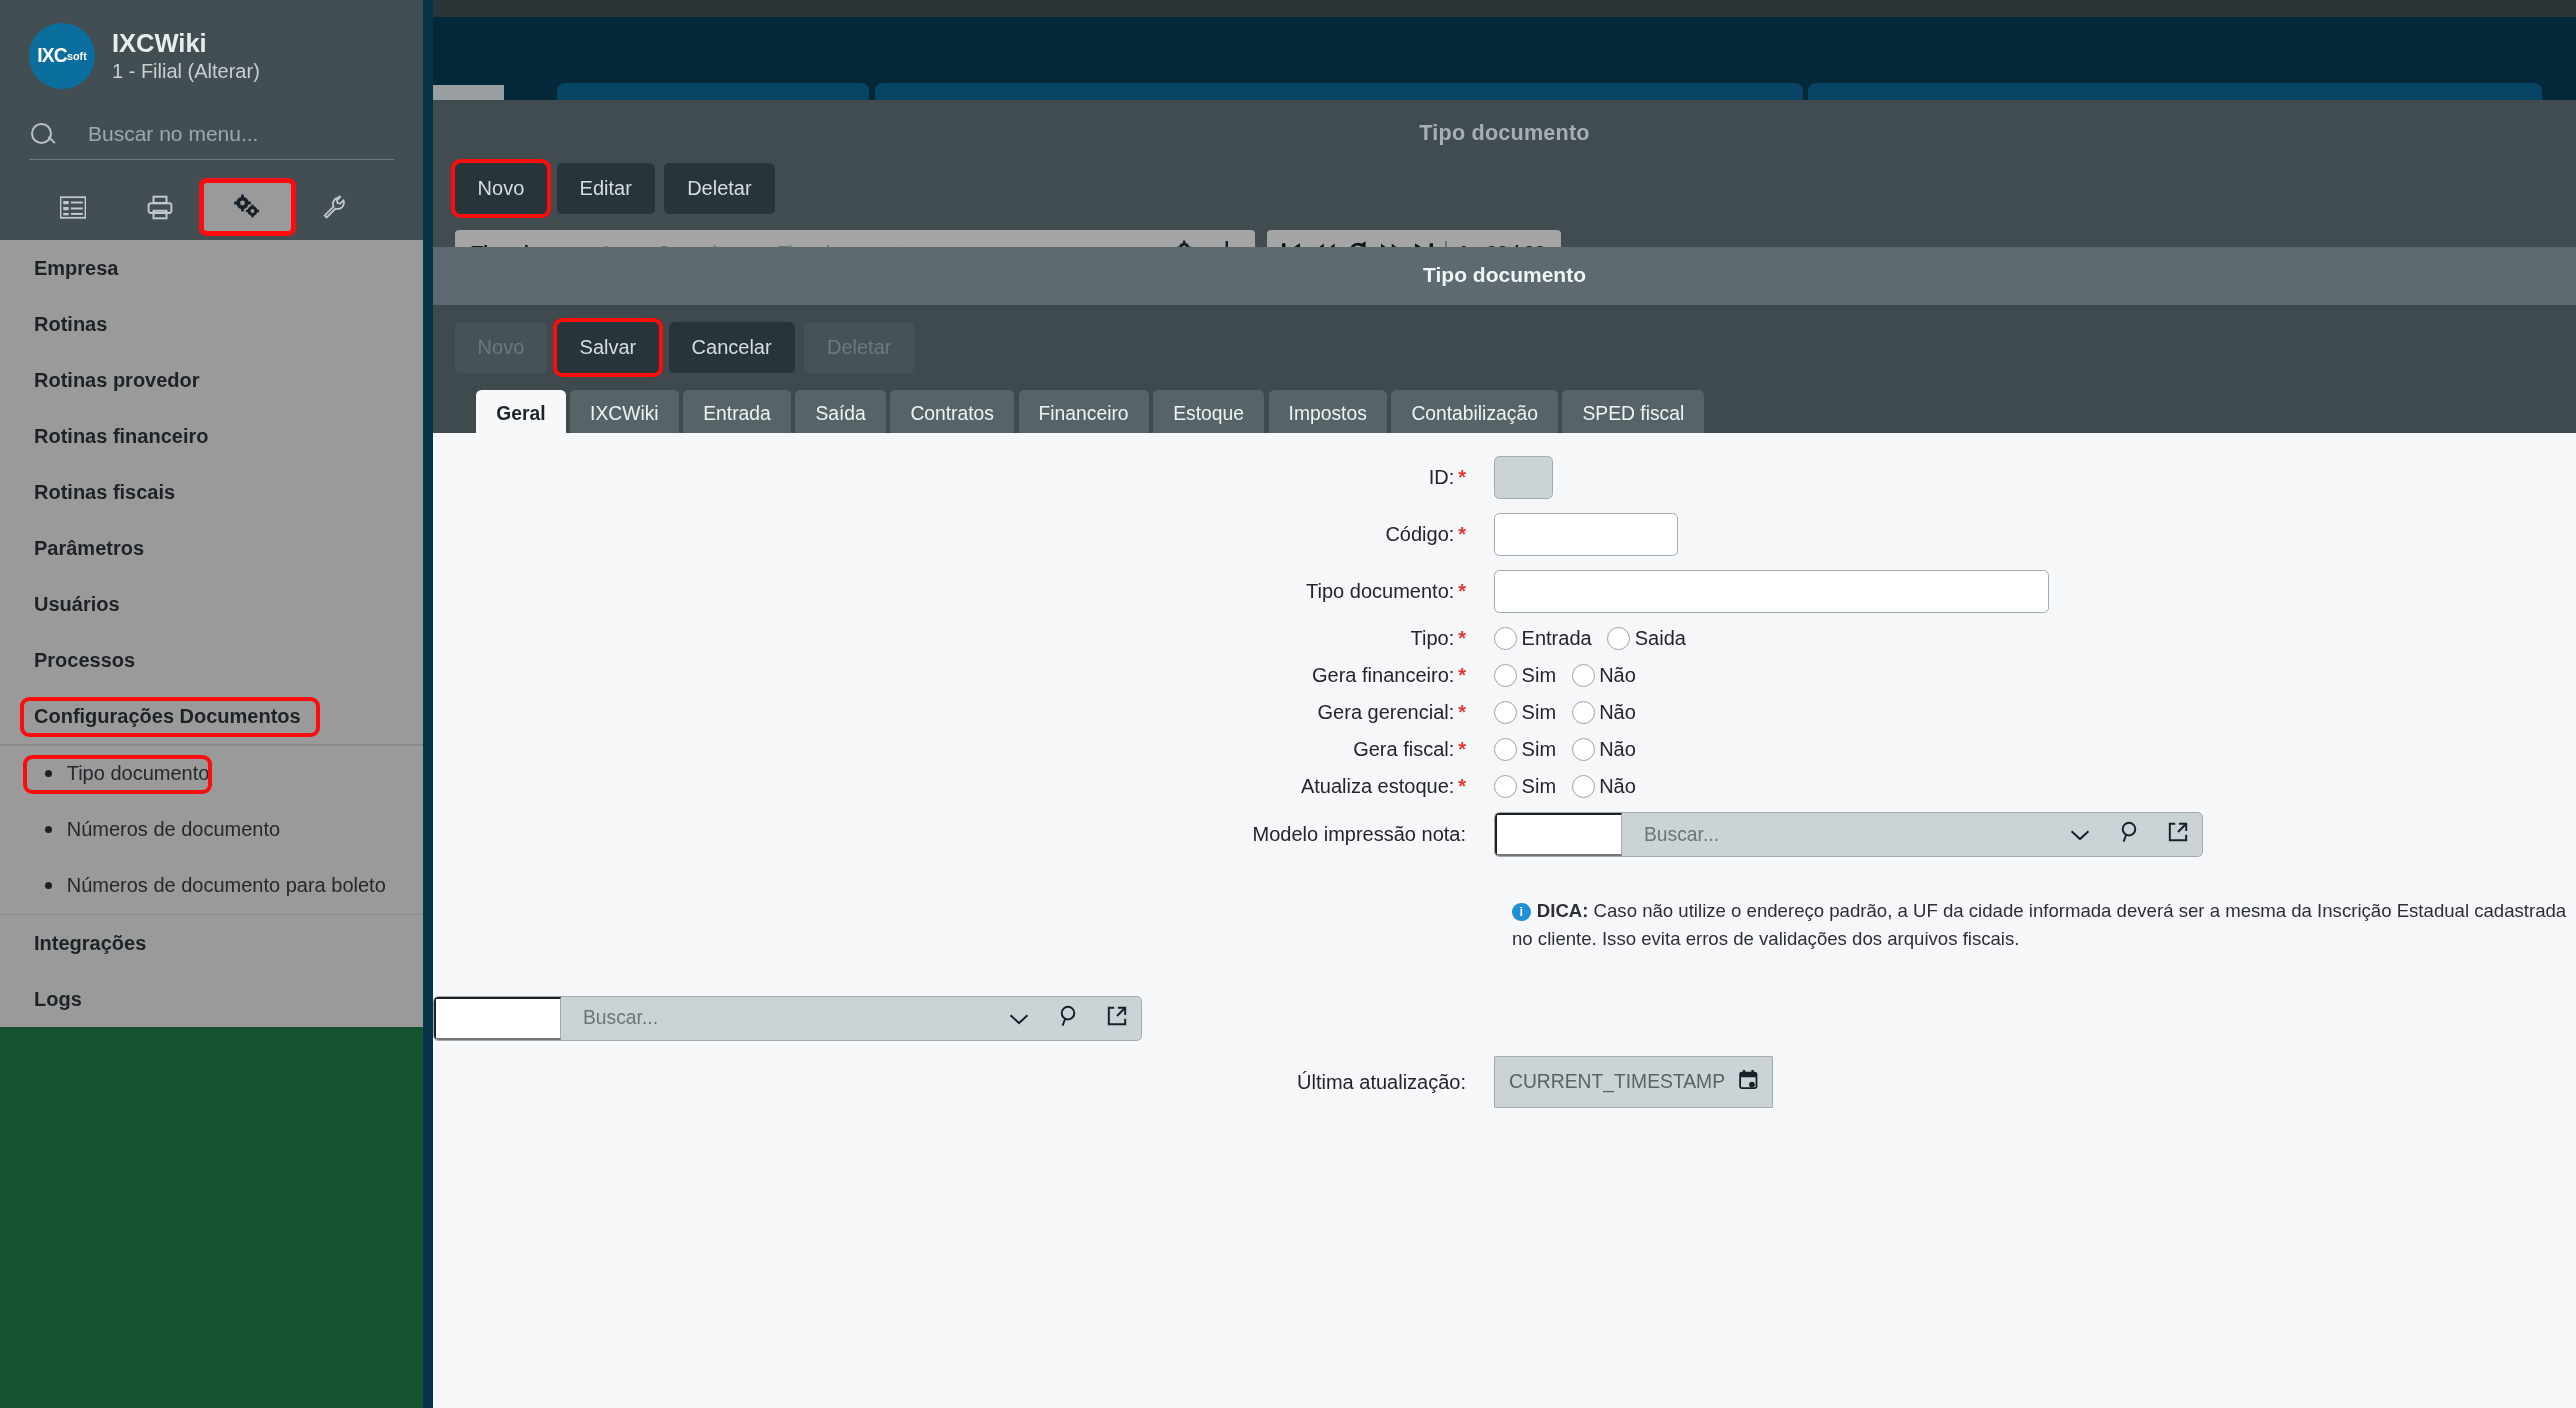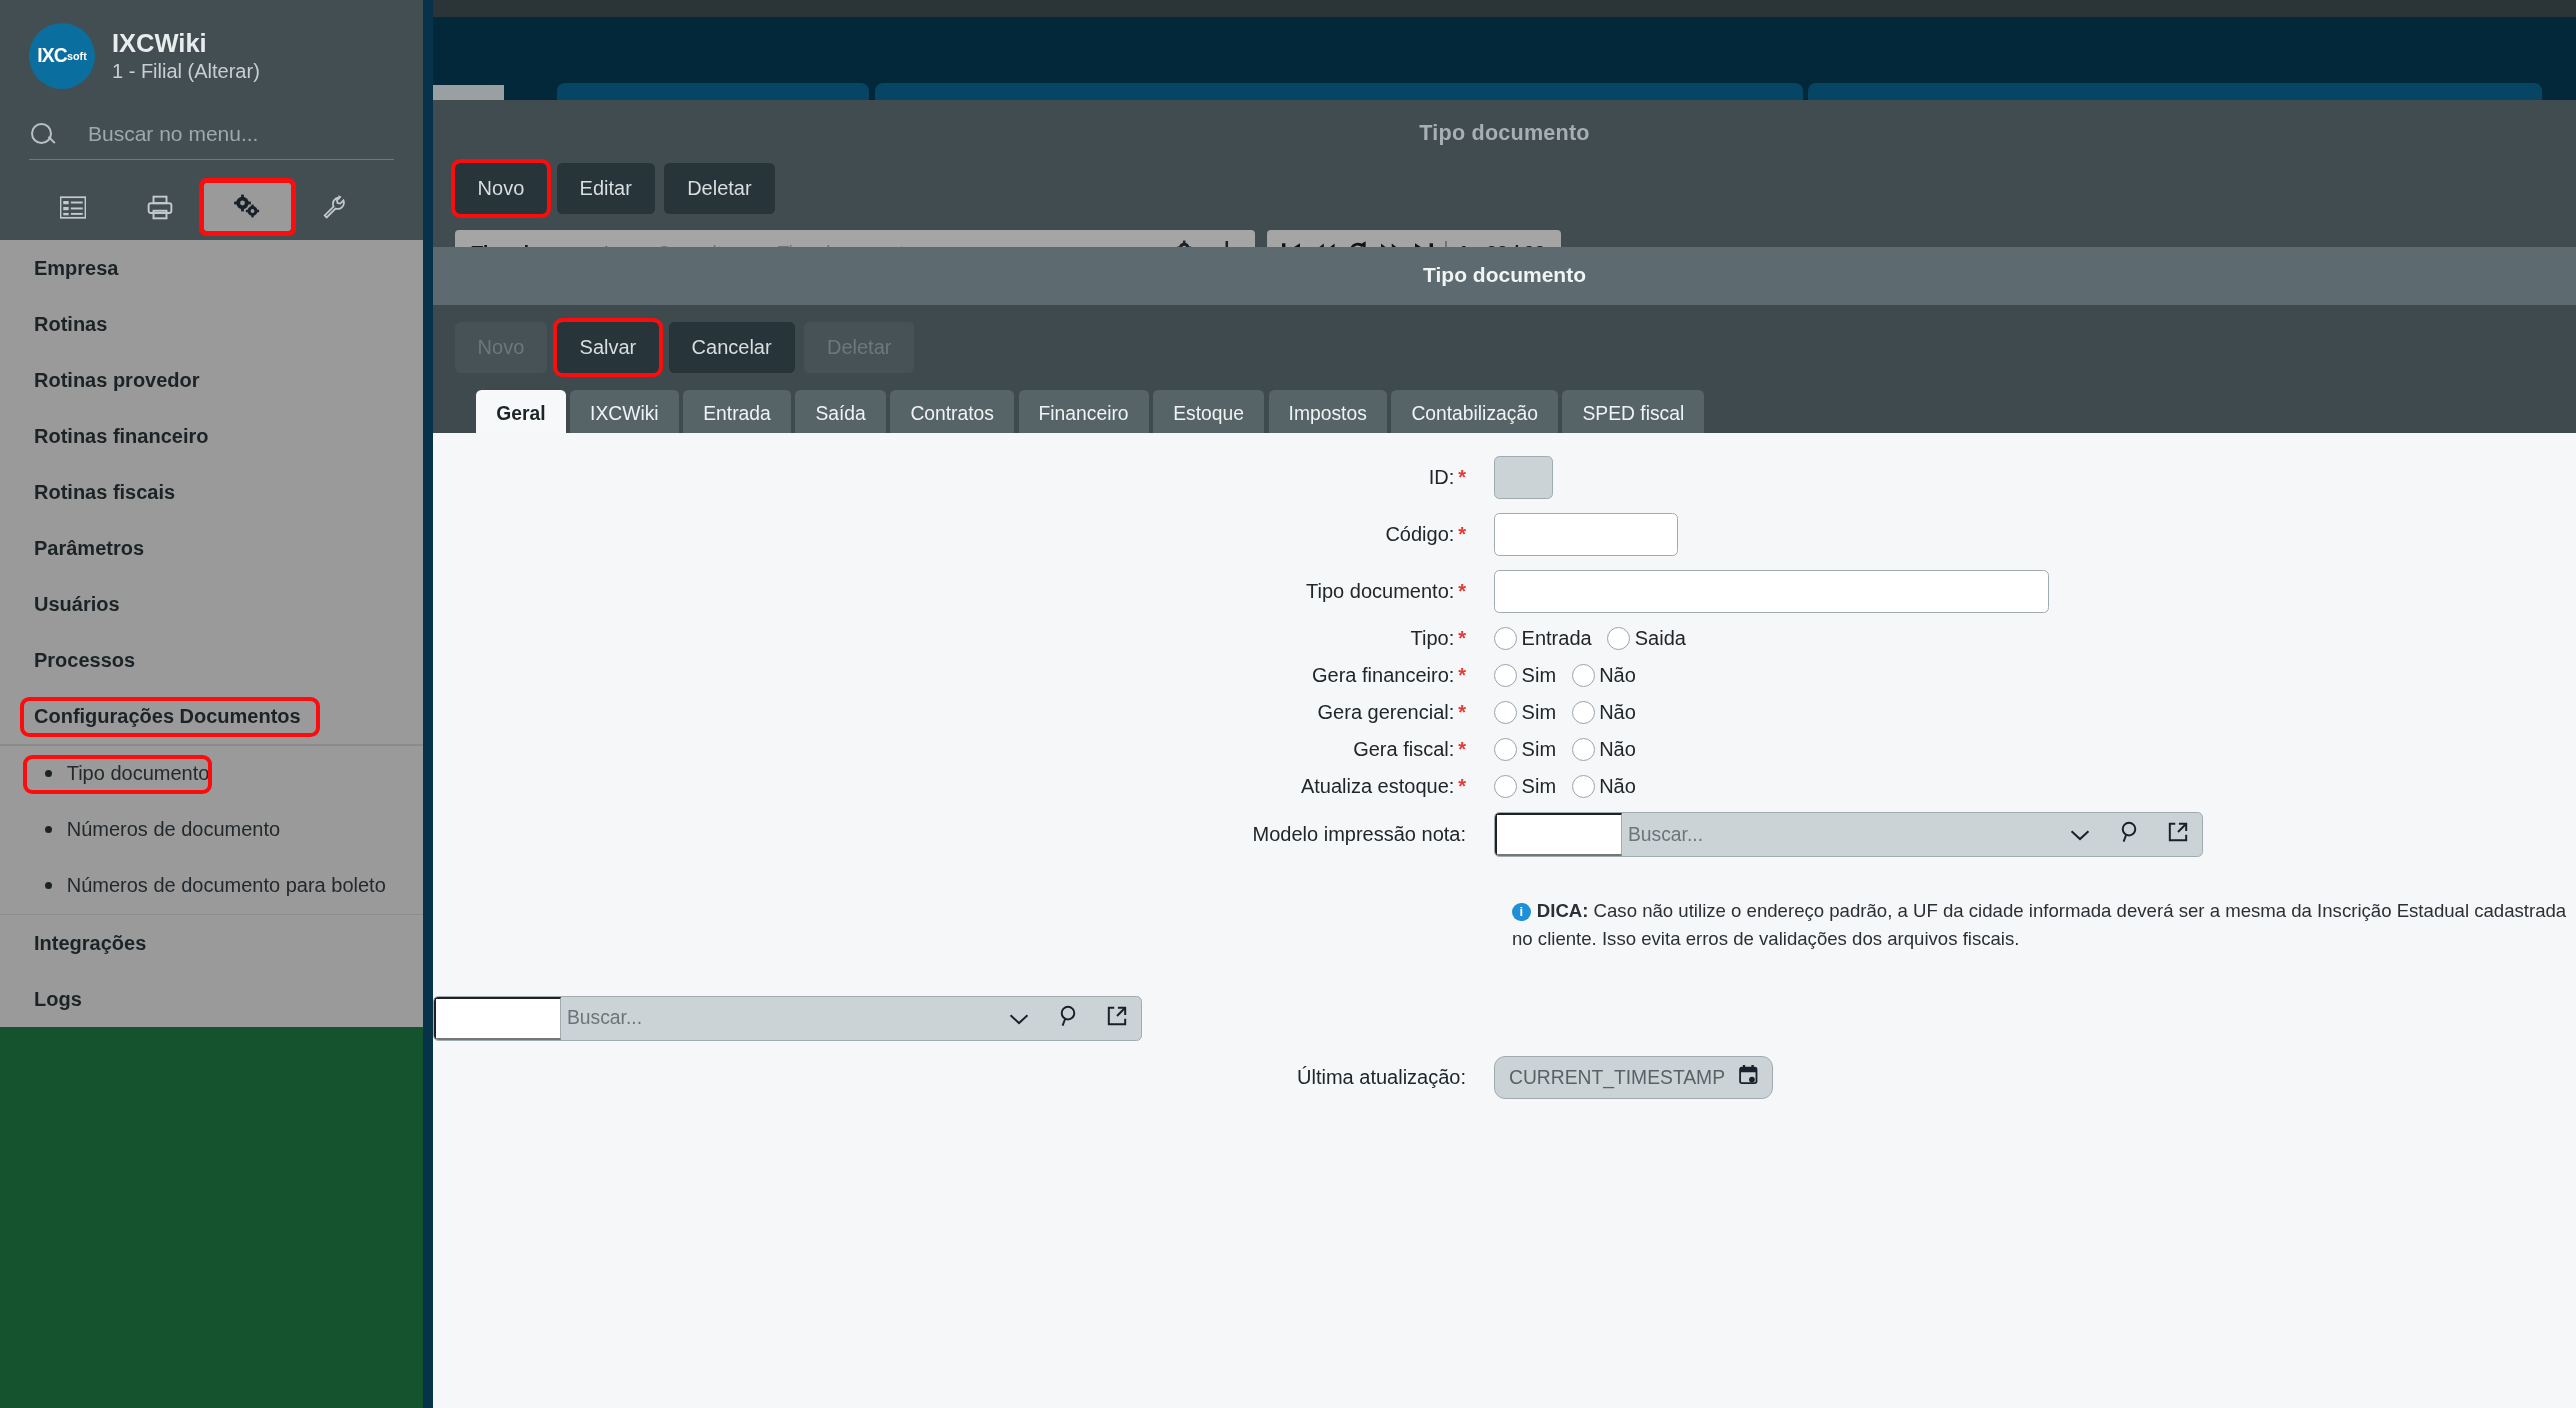--- a/index.html
+++ b/index.html
@@ -117,32 +117,32 @@
   .w-tipo { width: 555px; }
 
   .radios { display:flex; align-items:center; gap: 15.5px; }
   .radio { display:flex; align-items:center; gap: 4.6px; }
   .rdot { width: 23px; height: 23px; border-radius:50%; border:1.5px solid #9aa4a9; background:#fff; }
   .rlbl { font-size: 20px; color:#20262a; }
 
   .lookup { display:flex; align-items:center; border:1.5px solid #9fabb1; border-radius:5.4px;
             height: 45px; overflow:hidden; background:#ccd3d7; }
   .lookup .code { width: 127px; height:100%; background:#fff; border-right:1.5px solid #9fabb1; }
-  .lookup .ph { width: 433px; color:#6d7578; font-size:19.3px; padding-left: 6px; }
+  .lookup .ph { width: 433px; color:#6d7578; font-size:19.3px; padding-left: 22px; }
   .lookup .ic { width: 49px; text-align:center; color:#19222a; font-size: 21px; }
 
   .tip { display:flex; padding: 26px 0 0 1079px; }
   .tipwrap { max-width: 1392px; font-size:18.6px; color:#2a3035; line-height:1.5; }
   .tipdot { display:inline-flex; width:18.6px;height:18.6px;border-radius:50%;background:#1f8fd8;color:#fff;
             font-size:13px;align-items:center;justify-content:center;margin-right:6.2px; font-weight:bold;
             vertical-align: 0.8px;}
   .tipbold { font-weight:bold; }
 
-  .datefield { display:flex; align-items:center; border:1.5px solid #9fabb1; border-radius:11px;
-               height:43px; background:#ccd3d7; padding: 0 14px; gap: 14px; }
+  .datefield { display:flex; align-items:center; border:1.5px solid #9fabb1; border-radius:1px;
+               height:52px; background:#ccd3d7; padding: 0 14px; gap: 14px; }
   .datefield .dtxt { font-size:19.3px; color:#5a6266; }
   .datefield .dic { font-size:19.3px; color:#19222a; }
 </style>
 </head>
 <body>
 
 <div id="app">
 
   <div id="sidebar">
     <div class="sb-head">

